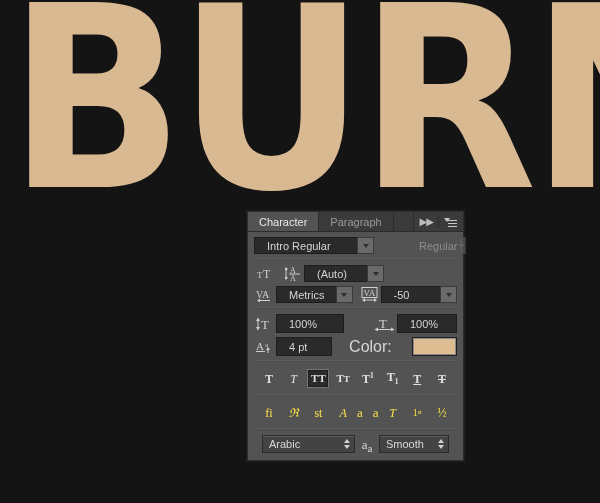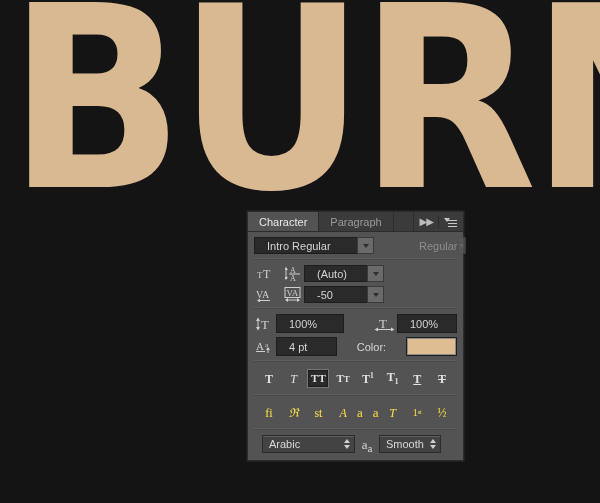--- a/index.html
+++ b/index.html
@@ -100,21 +100,21 @@
     width:22px;min-width:22px;height:17px;display:flex;align-items:center;justify-content:center;
     color:#cfcfcf;font-family:"Liberation Serif", serif;font-size:12px;line-height:1;
     user-select:none;
   }
   .glyph svg{display:block;}
 
   .spacer6{width:6px;min-width:6px;}
   .spacer4{width:4px;min-width:4px;}
 
   
-  .color-label{font-size:11px;color:#d6d6d6;margin-right:20px;}
+  .color-label{font-size:16px;color:#d6d6d6;margin-right:20px;}
   .swatch{
     width:62px;height:19px;border:1px solid #1d1d1d;box-shadow:inset 0 0 0 1px #8a8a8a;
     box-sizing:border-box;
   }
 
   
   .btnrow{display:flex;align-items:center;justify-content:space-between;padding:2px 4px 2px 4px;}
   .sbtn{
     width:22px;height:19px;display:flex;align-items:center;justify-content:center;
     font-family:"Liberation Serif", serif;color:#e2e2e2;font-size:12px;line-height:1;
@@ -223,20 +223,26 @@
 
       <div class="row">
         <span class="glyph">
           <svg width="18" height="14" viewBox="0 0 18 14">
             <text x="0" y="10" font-family="Liberation Serif, serif" font-size="10" fill="#cfcfcf">V</text>
             <text x="6" y="10" font-family="Liberation Serif, serif" font-size="10" fill="#cfcfcf">A</text>
             <line x1="2" y1="12.5" x2="14" y2="12.5" stroke="#cfcfcf" stroke-width="1"></line>
             <path d="M1 12.5 L4 10.5 L4 14.5 Z" fill="#cfcfcf"></path>
           </svg>
         </span>
+        <div class="combo" style="width:80px">
+          <div class="field">Metrics</div>
+          <div class="dd">
+              <span class="dd-arrow"></span>
+            </div>
+        </div>
         <div class="spacer6"></div>
         <span class="glyph">
           <svg width="18" height="15" viewBox="0 0 18 15">
             <rect x="1" y="0.5" width="15" height="10" fill="none" stroke="#cfcfcf" stroke-width="1"></rect>
             <text x="2.5" y="9" font-family="Liberation Serif, serif" font-size="9" fill="#cfcfcf">VA</text>
             <line x1="2" y1="13" x2="15" y2="13" stroke="#cfcfcf" stroke-width="1"></line>
             <path d="M1 13 L4 11 L4 15 Z" fill="#cfcfcf"></path>
             <path d="M16 13 L13 11 L13 15 Z" fill="#cfcfcf"></path>
           </svg>
         </span>
@@ -343,21 +349,21 @@
           <span>Arabic</span>
           <span class="sel-spin">
             <span class="sp-up"></span>
               <span class="sp-dn"></span>
           </span>
         </div>
         <span class="aa-glyph">
           <span class="a1">a</span>
             <span class="a2">a</span>
         </span>
-        <div class="selbox" style="width:62px">
+        <div class="selbox" style="width:70px">
           <span>Smooth</span>
           <span class="sel-spin">
             <span class="sp-up"></span>
               <span class="sp-dn"></span>
           </span>
         </div>
       </div>
 
     </div>
   </div>

